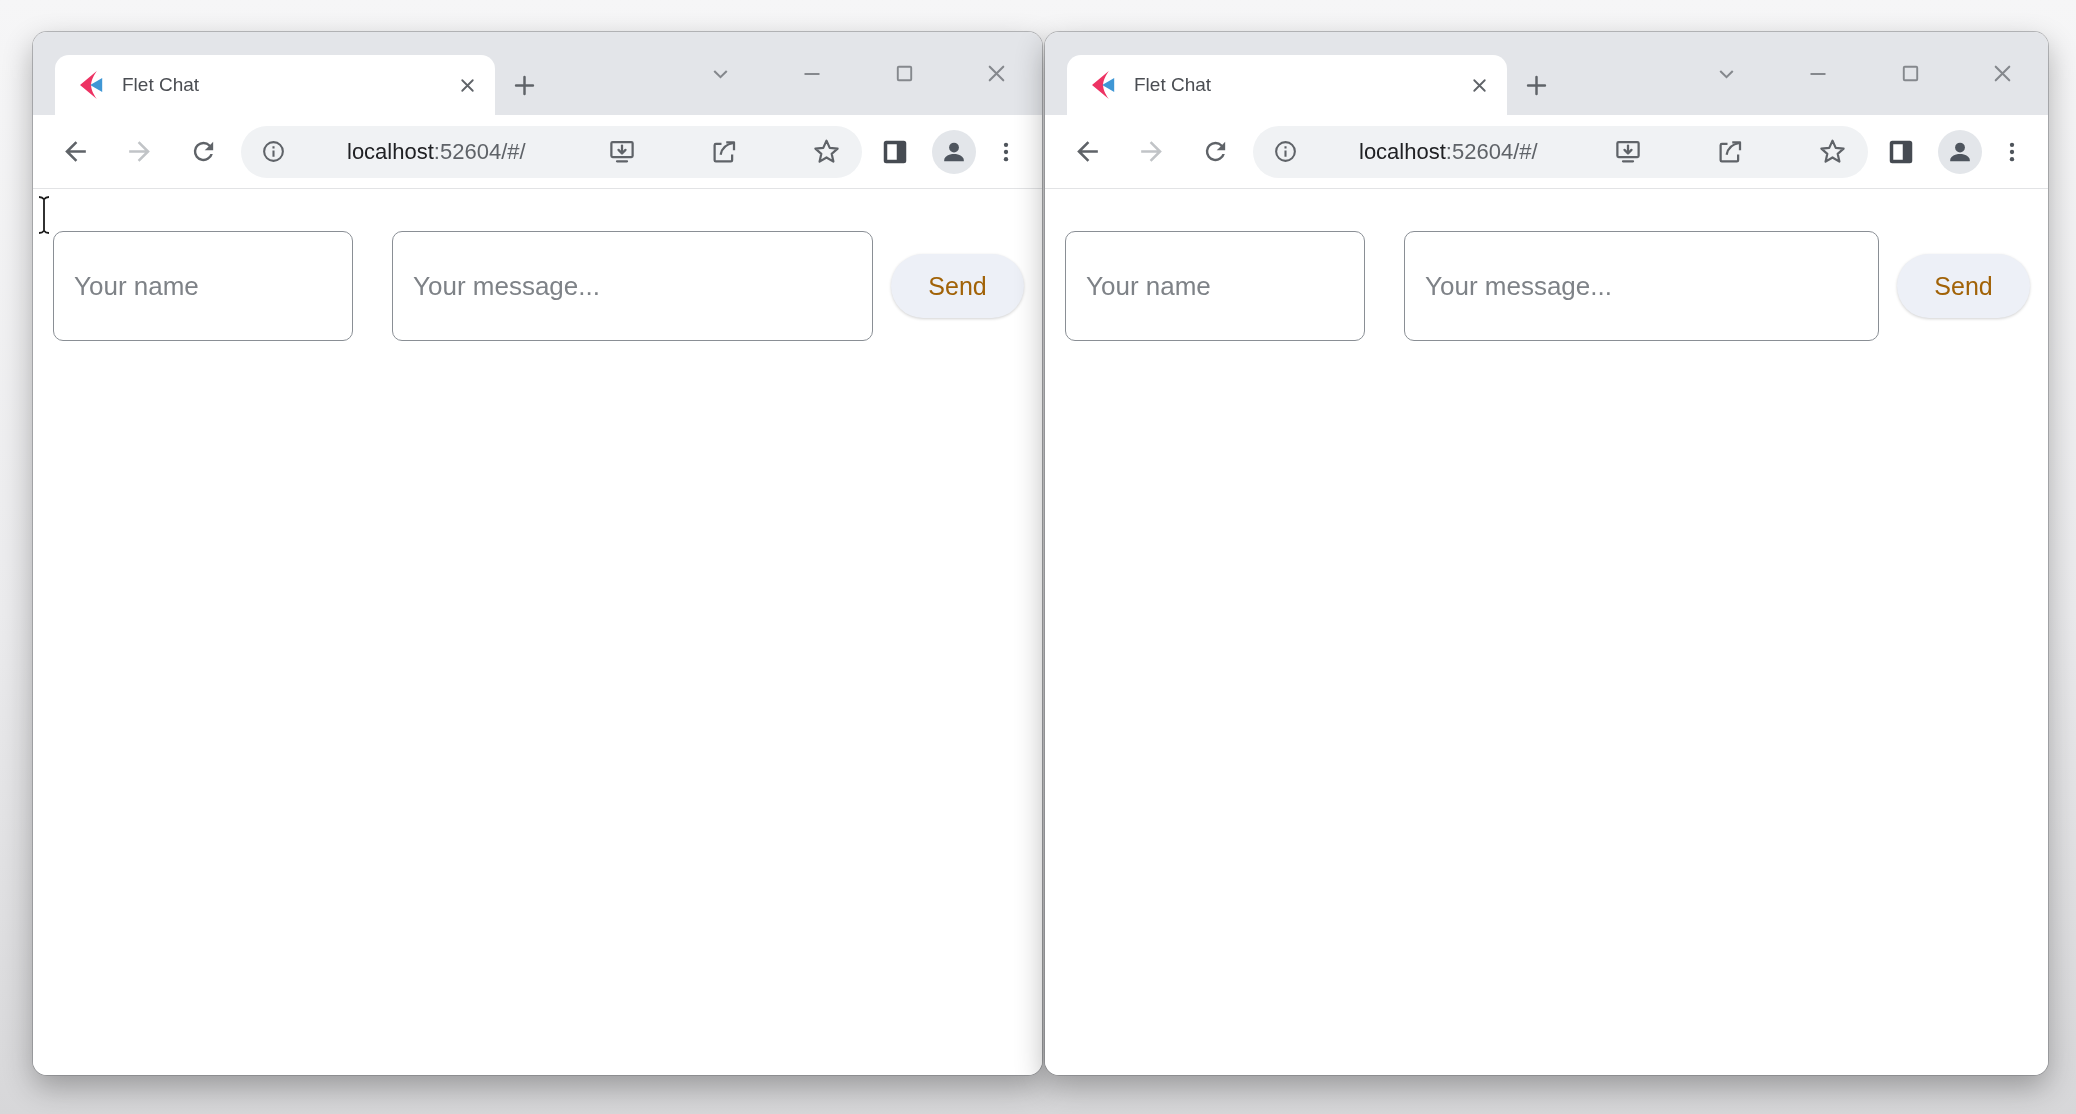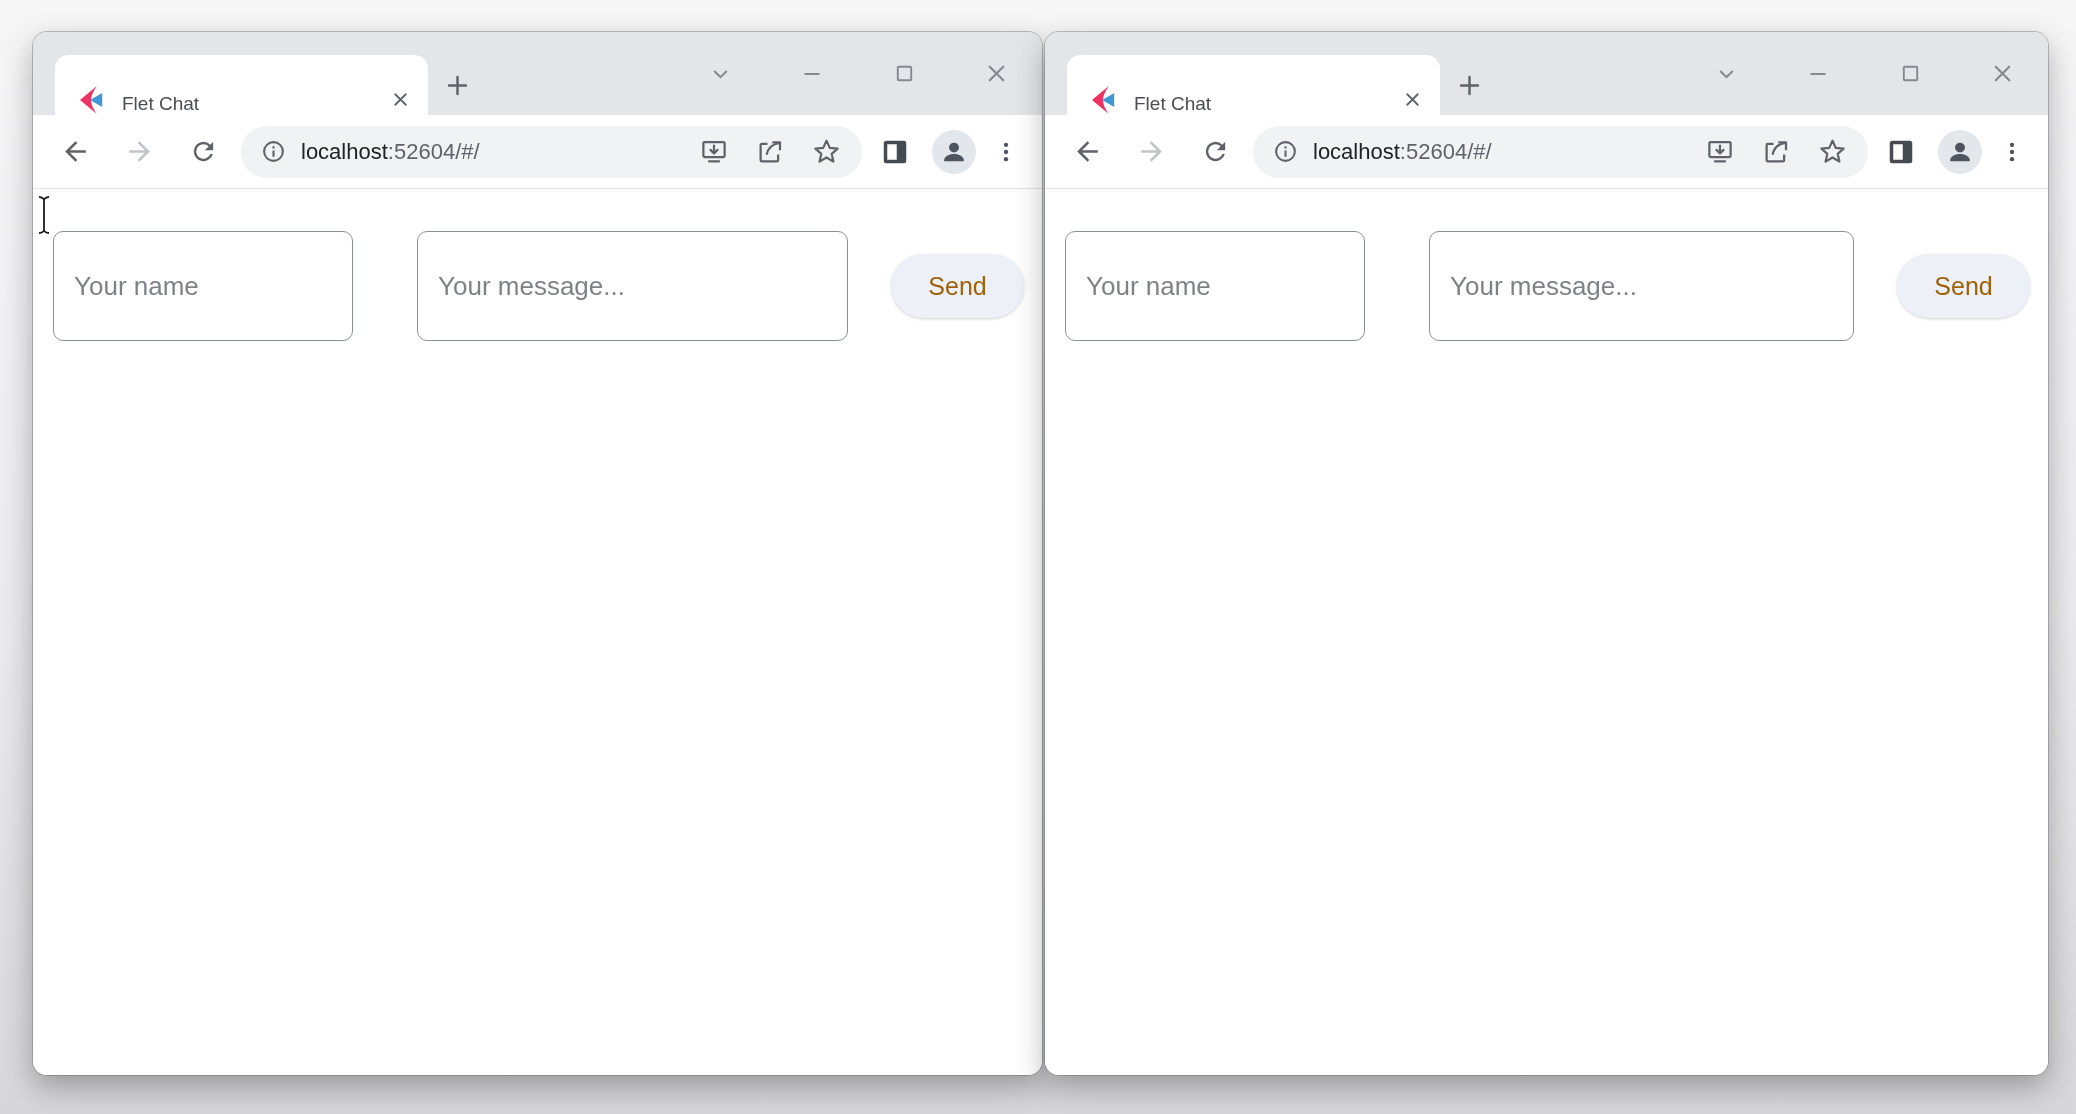--- a/index.html
+++ b/index.html
@@ -15,51 +15,51 @@
     background:#ffffff; border-radius:14px;
     box-shadow:0 0 0 1px rgba(110,112,118,.45), 0 12px 30px rgba(0,0,0,.30);
     display:flex; flex-direction:column; overflow:hidden;
   }
   #window-0 { left:33px;  width:1009px; }
   #window-1 { left:1045px; width:1003px; }
 
   
   .tabstrip { height:83px; background:#e3e5e9; display:flex; align-items:flex-end; flex:none; }
   .tab {
-    margin-left:22px; width:373px; height:60px; background:#ffffff;
-    border-radius:14px 14px 0 0; display:flex; align-items:flex-end;
+    margin-left:22px; width:440px; height:60px; background:#ffffff;
+    border-radius:14px 14px 0 0; display:flex; align-items:center;
     padding:0 12px 0 22px;
   }
   .favicon { width:30px; height:30px; flex:none; display:flex; }
   .tab-title { font-size:19px; color:#4a4d52; margin-left:15px; flex:1; white-space:nowrap; overflow:hidden; }
   .icon-btn { display:flex; align-items:center; justify-content:center; border-radius:50%; }
   .tab-close { width:32px; height:32px; flex:none; }
   .newtab { width:58px; height:60px; display:flex; align-items:center; justify-content:center; }
   .ts-spacer { flex:1; }
   .win-controls { display:flex; height:83px; align-items:center; }
   .win-btn { width:92px; height:100%; display:flex; align-items:center; justify-content:center; }
 
   
   .toolbar { height:74px; background:#ffffff; border-bottom:1px solid #e2e3e5; display:flex; align-items:center; padding:0 14px; flex:none; }
   .nav-btn { width:56px; height:56px; margin-right:8px; display:flex; align-items:center; justify-content:center; border-radius:50%; flex:none; }
   .omnibox {
     flex:1; height:52px; background:#f0f2f4; border-radius:26px;
-    display:flex; align-items:center; padding:8px 20px; margin:0 10px 0 2px; min-width:0;
+    display:flex; align-items:center; padding:8px 20px; margin:0 10px 0 2px; min-width:0;gap:46px;
   }
   .url-text { margin-left:15px; font-size:22px; color:#202124; flex:1; white-space:nowrap; overflow:hidden; }
   .url-rest { color:#5f6368; }
   .omni-action { margin-left:26px; display:flex; align-items:center; flex:none; }
   .tb-right { display:flex; align-items:center; flex:none; }
   .sidepanel-btn { width:46px; height:46px; }
   .avatar { width:44px; height:44px; border-radius:50%; background:#e3e6ea; display:flex; align-items:center; justify-content:center; margin-left:14px; flex:none; }
   .menu-btn { width:44px; height:44px; margin-left:8px; }
 
   
   .content { flex:1; background:#ffffff; position:relative; }
-  .compose-row { display:flex; align-items:center; padding:42px 18px 0 20px;gap:25px; }
+  .compose-row { display:flex; align-items:center; padding:42px 18px 0 20px; }
   .text-field {
     height:110px; border:1.5px solid #8a8f95; border-radius:10px;
     font-size:26px; color:#1f2328; padding:0 20px; background:#fff;
     outline:none; font-family:inherit;
   }
   .text-field::placeholder { color:#7e8287; opacity:1; }
   .name-field { width:300px; flex:none; }
   .message-field { flex:1; margin-left:39px; min-width:0; }
   .send-btn {
     margin-left:18px; width:133px; height:64px; border-radius:32px; border:none;

